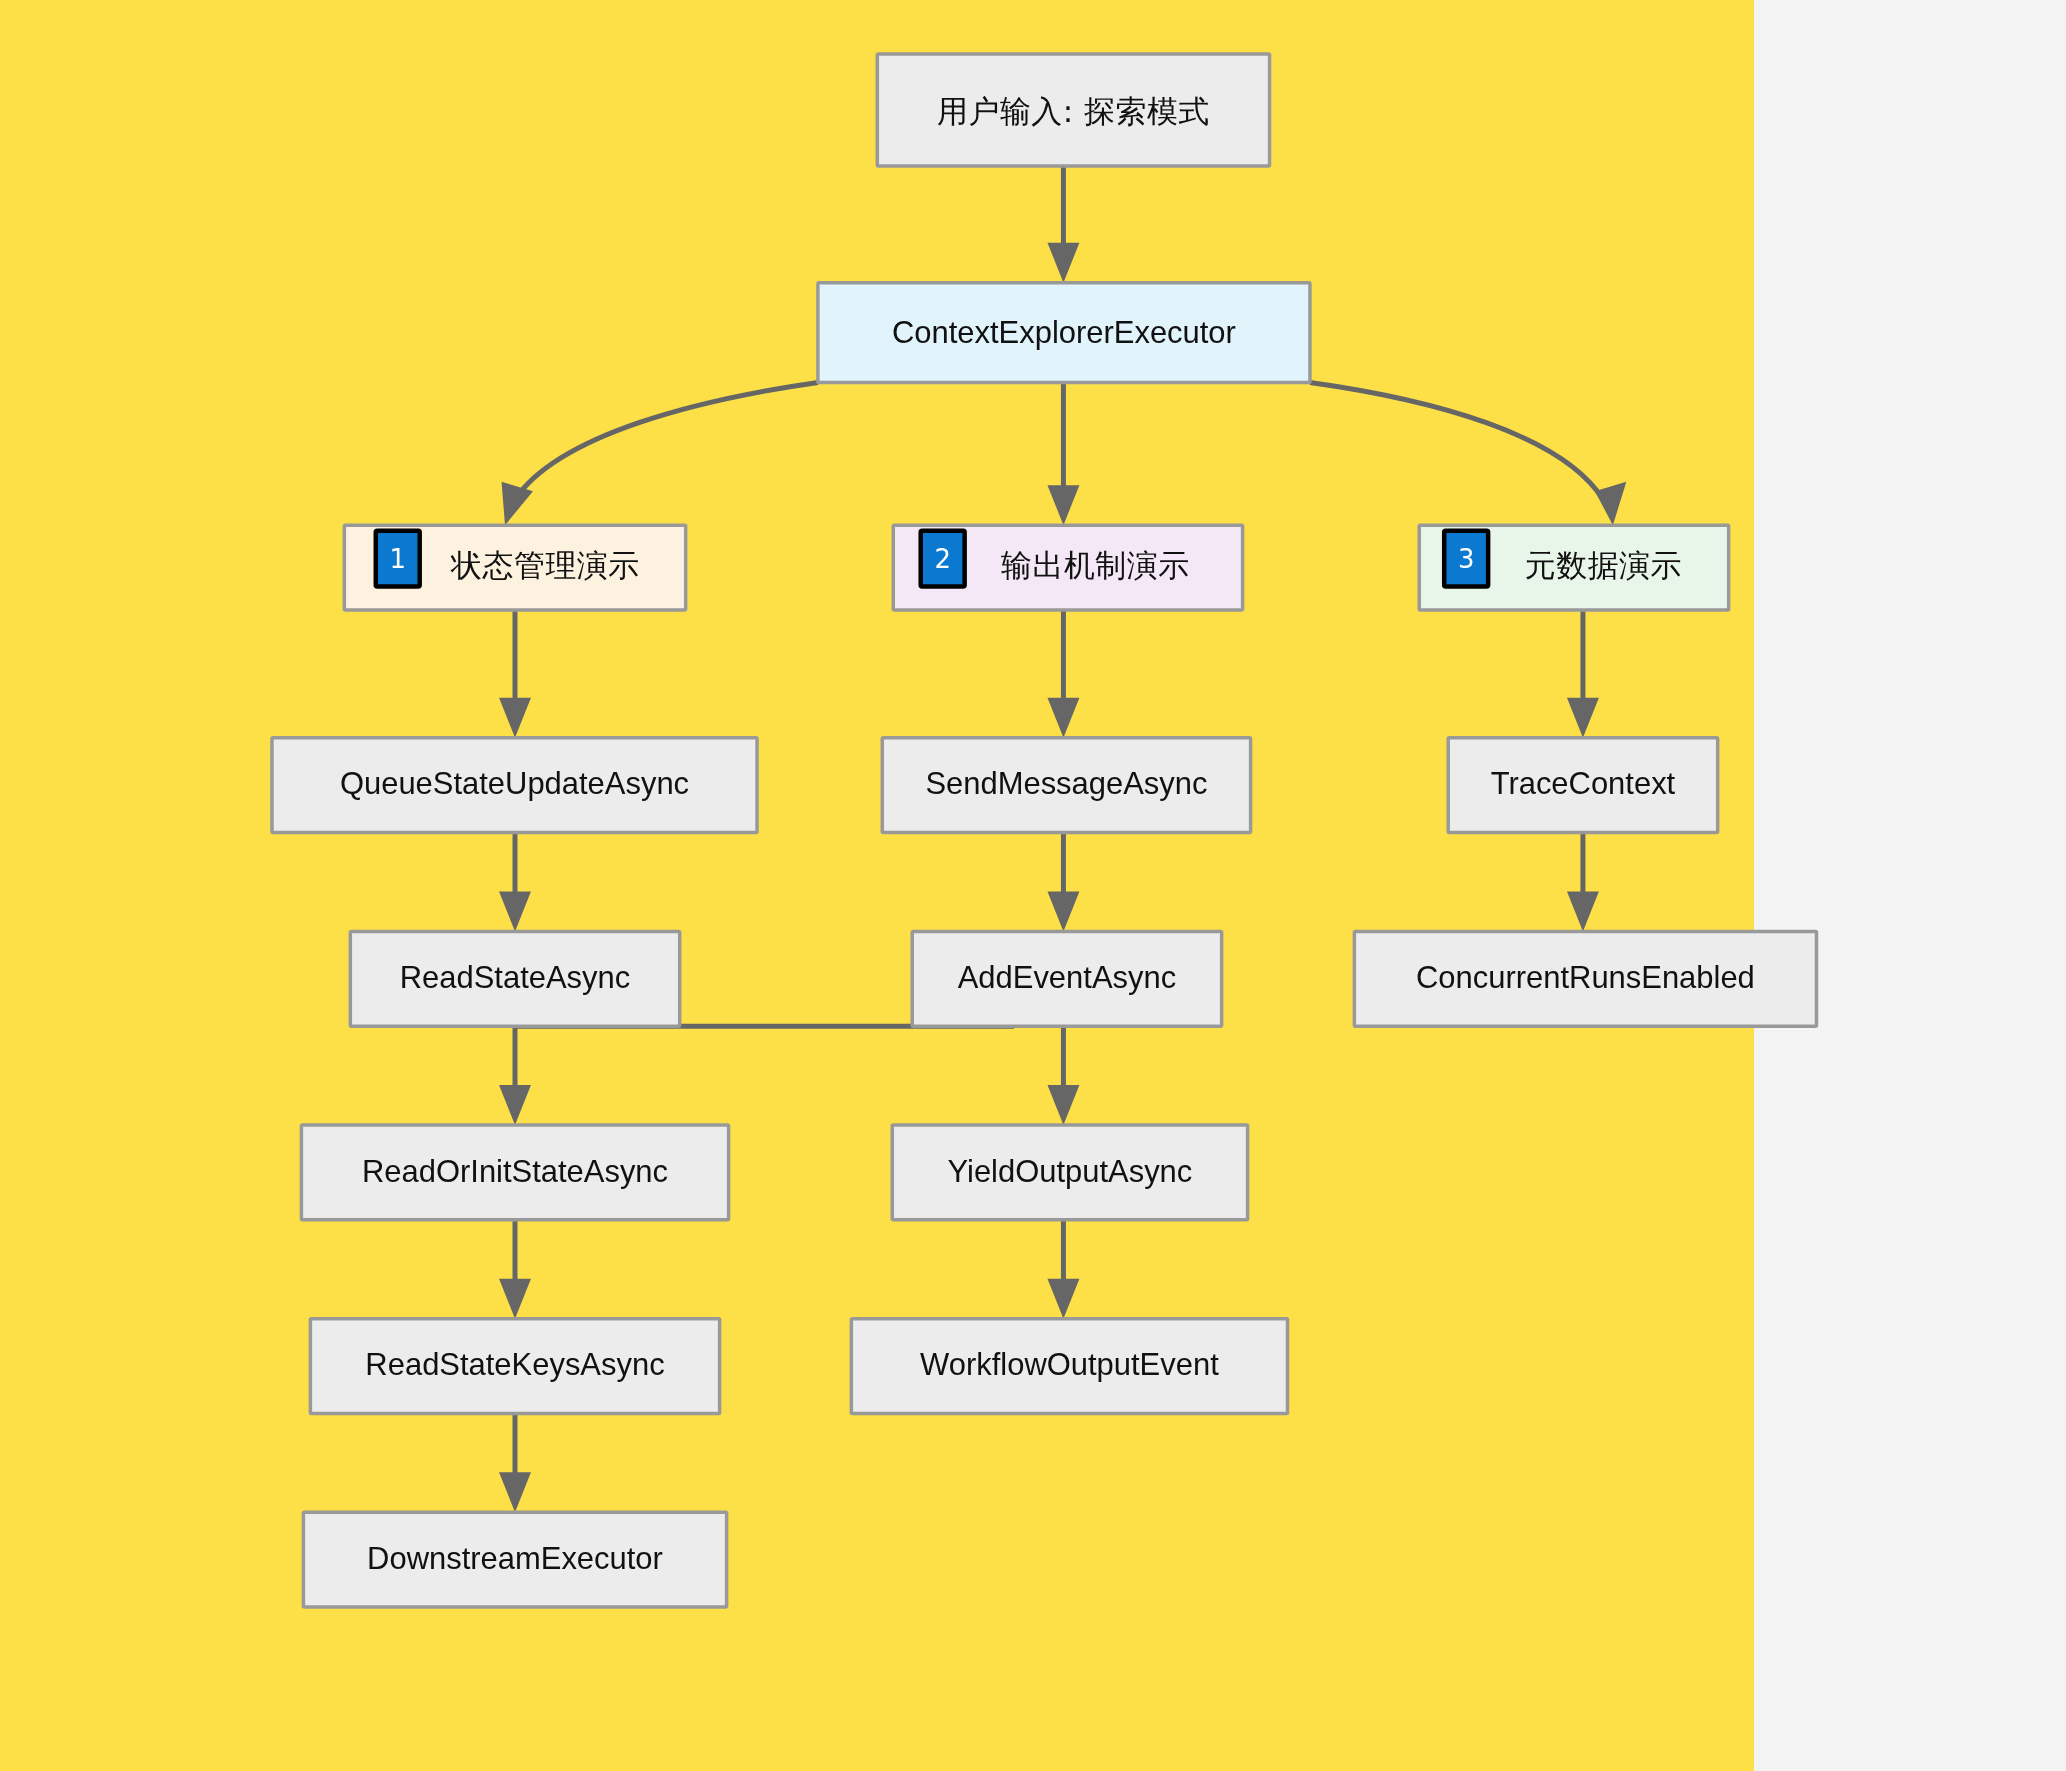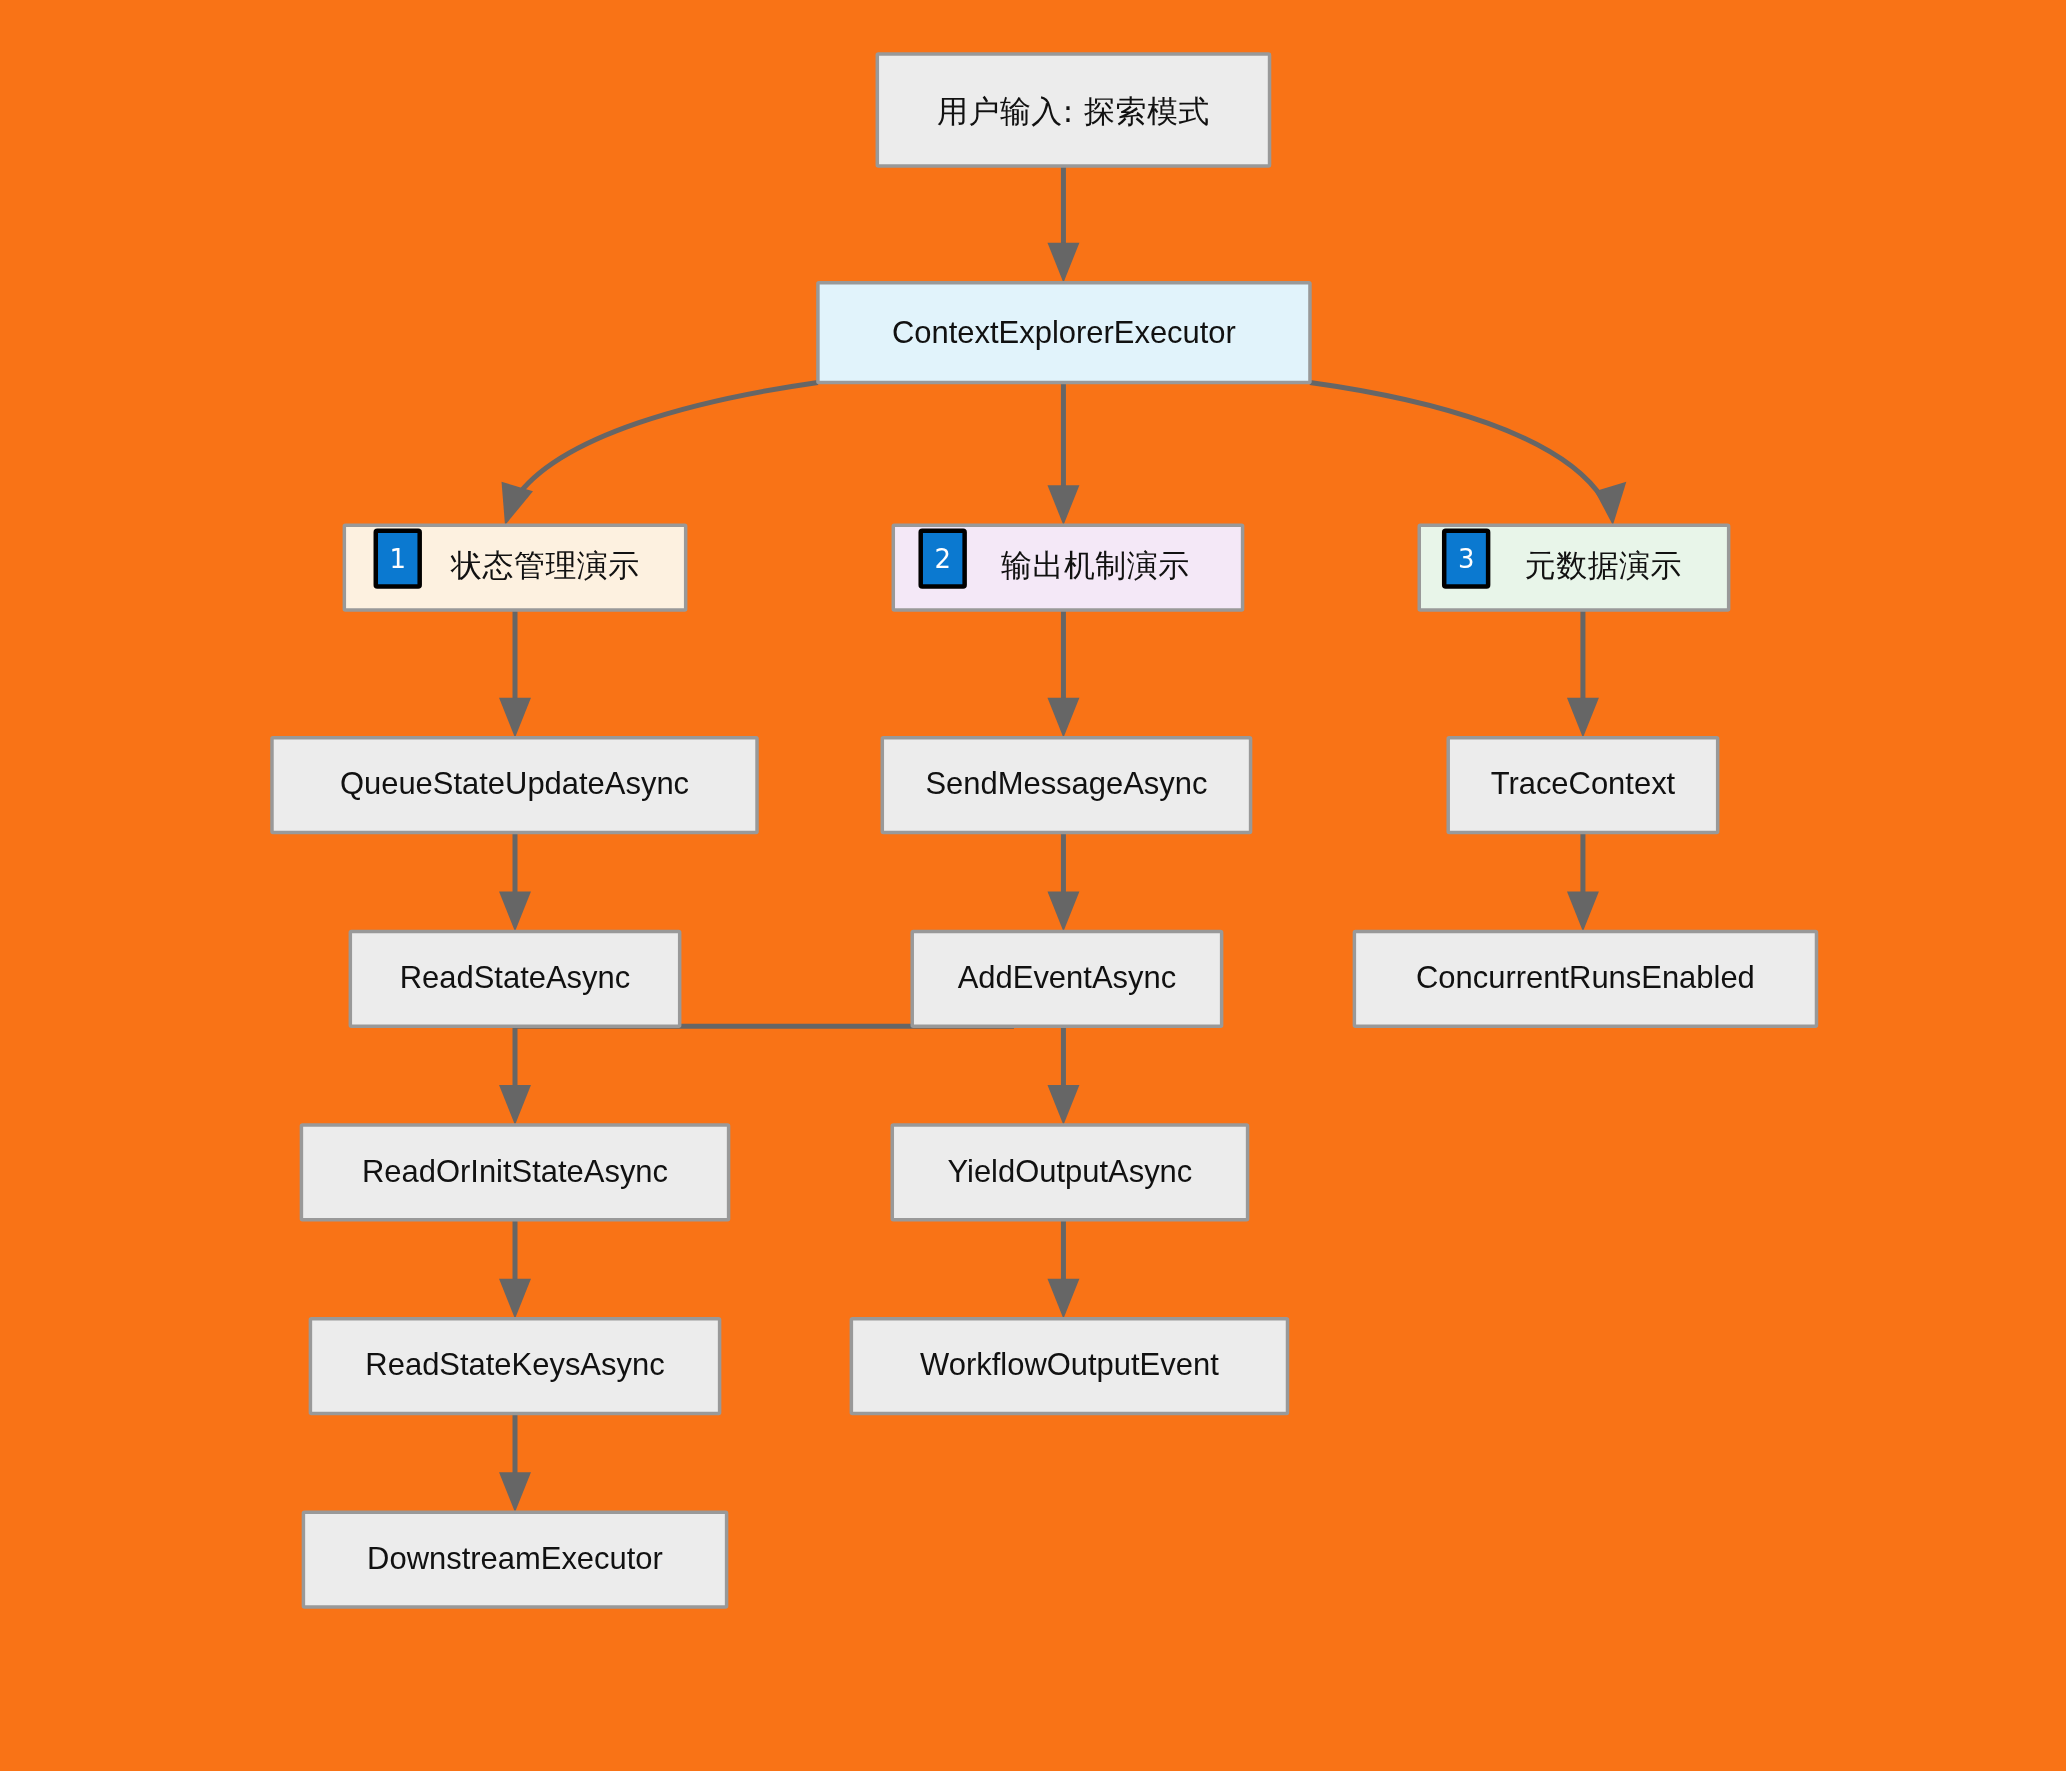--- a/index.html
+++ b/index.html
@@ -9,23 +9,23 @@
     background: #f4f4f4;
   }
   body {
     width: 2066px;
     height: 1772px;
     overflow: hidden;
     font-family: "Liberation Sans", "DejaVu Sans", sans-serif;
   }
   #diagram-root {
     position: relative;
-    width: 2066px;
+    width: 1754px;
     height: 1772px;
-    background: #f97316;
+    background: #fde047;
   }
   svg#flowchart {
     position: absolute;
     top: 0;
     left: 0;
     width: 2066px;
     height: 1772px;
     display: block;
   }
   .node-rect {

